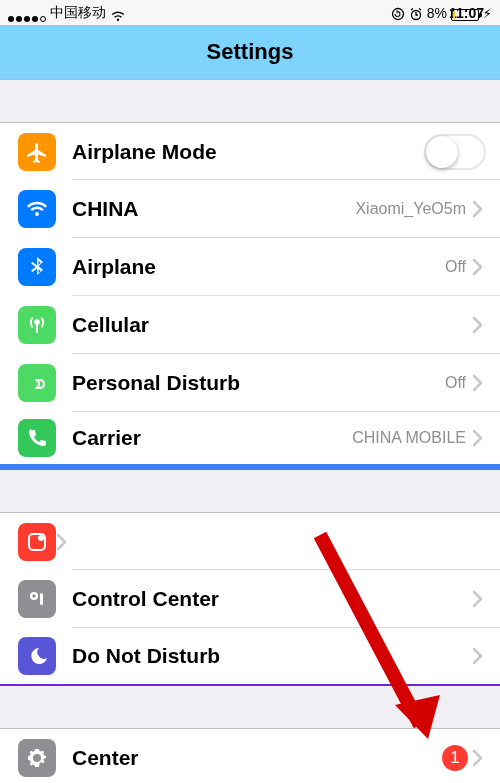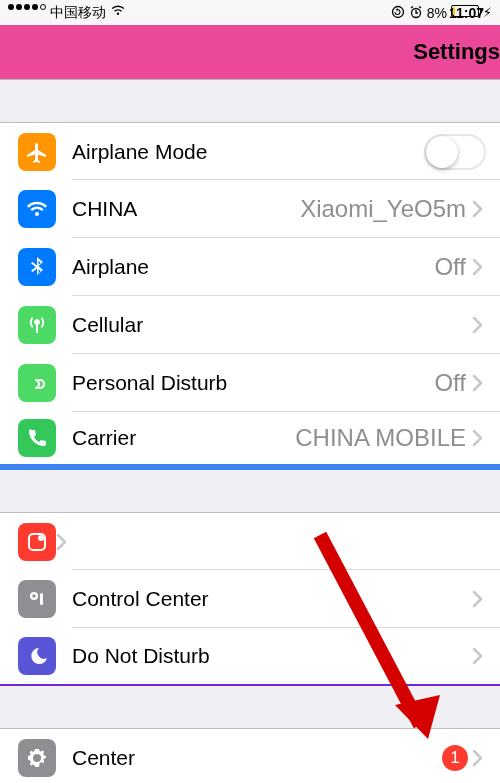--- a/index.html
+++ b/index.html
@@ -1,45 +1,45 @@
 <!DOCTYPE html>
 <html><head>
 <meta charset="utf-8">
 <style>
   * { box-sizing: border-box; margin: 0; padding: 0; }
   html, body { width: 500px; height: 783px; font-family: -apple-system, "Helvetica Neue", Helvetica, Arial, sans-serif; background: #efeff4; overflow: hidden; }
   .screen { width: 500px; height: 783px; background: #efeff4; position: relative; }
 
   
   .status-bar { height: 25px; background: #f7f7f8; display: flex; justify-content: space-between; align-items: center; padding: 0 8px; font-size: 15px; font-weight: 500; color: #000; }
-  .sb-left, .sb-right { display: flex; align-items: flex-start; gap: 4px; }
+  .sb-left, .sb-right { display: flex; align-items: flex-end; gap: 4px; }
   .sb-center { position: absolute; left: 0; right: 16px; text-align: right; font-weight: 600; font-size: 14px; pointer-events: none; }
   .dots { display: inline-flex; gap: 2px; align-items: center; }
   .dot-f { width: 6px; height: 6px; border-radius: 50%; background: #000; }
   .dot-e { width: 6px; height: 6px; border-radius: 50%; border: 1px solid #000; }
   .wifi-sm svg { display:block; }
   .battery { width: 28px; height: 12px; border: 1px solid #000; border-radius: 2px; position: relative; display: inline-block; }
   .battery::after { content:""; position:absolute; right:-4px; top:3px; width:2px; height:4px; background:#000; border-radius:0 1px 1px 0; }
   .battery-level { position:absolute; left:1px; top:1px; bottom:1px; background:#ffcc00; border-radius:1px; }
   .ring-sm, .alarm-sm { display:inline-flex; }
 
   
-  .nav-title { height: 55px; background: #ec4899; display: flex; align-items: center; justify-content: flex-end; border-bottom: 1px solid #b7b7b9; }
+  .nav-title { height: 55px; background: #7dd3fc; display: flex; align-items: center; justify-content: center; border-bottom: 1px solid #b7b7b9; }
   .nav-title h1 { font-size: 22px; font-weight: 700; color:#000; }
 
   
   .group-spacer { height: 42px; }
 
   
   .cell { height: 58px; background: #fff; display: flex; align-items: center; padding-left: 18px; position: relative; }
   .cell .sep { position: absolute; left: 72px; right: 0; bottom: 0; height: 1px; background: #d9d9db; }
   .cell.first { border-top: 1px solid #bfbfc1; }
   .icon { width: 38px; height: 38px; border-radius: 8px; display: flex; align-items: center; justify-content: center; flex: 0 0 38px; }
-  .label { flex: 1; font-size: 21px; font-weight: 400; color:#000; padding-left: 16px; }
-  .detail { font-size: 24px; color: #8e8e93; padding-right: 6px; max-width: 200px; white-space: nowrap; overflow: hidden; text-align: right; }
+  .label { flex: 1; font-size: 21px; font-weight: 700; color:#000; padding-left: 16px; }
+  .detail { font-size: 16px; color: #8e8e93; padding-right: 6px; max-width: 200px; white-space: nowrap; overflow: hidden; text-align: right; }
   .chevron { width: 28px; text-align: center; color: #c7c7cc; padding-right: 10px; }
   .chevron svg { display:block; }
 
   .switch { width: 62px; height: 36px; border-radius: 18px; background: #fff; border: 2px solid #e5e5ea; position: relative; margin-right: 14px; }
   .switch-knob { position:absolute; width: 32px; height: 32px; border-radius: 50%; background:#fff; top:0; left:0; box-shadow: 0 2px 4px rgba(0,0,0,0.25), 0 0 1px rgba(0,0,0,0.2); }
 
   .badge { width: 26px; height: 26px; border-radius: 50%; background: #ff3b30; color:#fff; font-size:17px; font-weight:500; display:flex; align-items:center; justify-content:center; margin-right:4px; }
 
   
   .arrow-overlay { position: absolute; pointer-events: none; }

